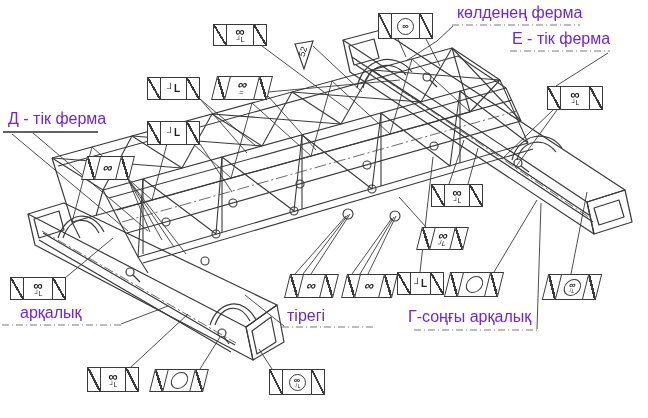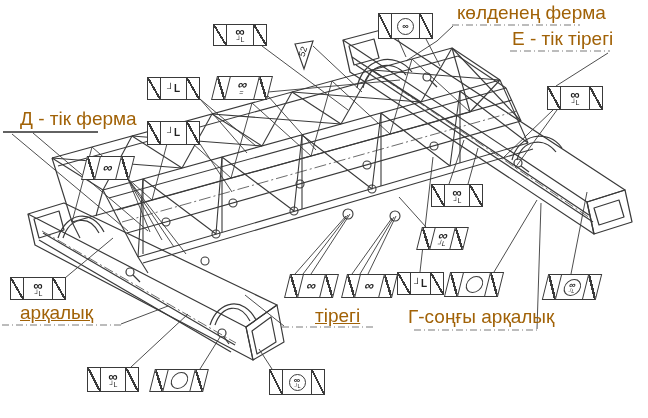--- a/index.html
+++ b/index.html
@@ -2,24 +2,24 @@
 <html><head>
 <meta charset="utf-8">
 <style>
   html,body{margin:0;padding:0;background:#e8e8e8;}
   #canvas{
     position:relative;width:648px;height:418px;background:#ffffff;
     font-family:"Liberation Sans",sans-serif;overflow:hidden;
   }
   #drawing{position:absolute;left:0;top:0;}
   .lbl{
-    position:absolute;color:#a16207;font-size:19px;line-height:20px;
+    position:absolute;color:#6d28d9;font-size:16px;line-height:20px;
     white-space:nowrap;
   }
-  .lbl .l2{display:block;text-decoration:underline;}
+  .lbl .l2{display:block;}
   
   .callout{
     position:absolute;display:flex;align-items:stretch;
     border:1.5px solid #3a3a3a;background:#fff;box-sizing:border-box;
   }
   .callout.skew{transform:skewX(-14deg);}
   .cell{display:flex;align-items:center;justify-content:center;box-sizing:border-box;}
   .slash{
     width:13px;flex:0 0 13px;
     background-image:linear-gradient(to top right,transparent 45%,#3a3a3a 45%,#3a3a3a 55%,transparent 55%);
@@ -198,27 +198,27 @@
       <path d="M414,330 L537,330" stroke-dasharray="7 3 1 3"></path>
     </g>
 
     <g>
       <polygon points="295,44 313,41 304,69" fill="#ffffff" stroke="#3a3a3a" stroke-width="1.2"></polygon>
       <text x="299" y="58" font-size="9" fill="#222" transform="rotate(-72 301 54)">52</text>
     </g>
   </svg>
 
   <div class="lbl" style="left:457px;top:3px">көлденең ферма</div>
-  <div class="lbl" style="left:512px;top:29px">Е  - тік тірегі</div>
-  <div class="lbl" style="left:20px;top:109px">Д - тік ферма</div>
+  <div class="lbl" style="left:512px;top:29px">Е  - тік ферма</div>
+  <div class="lbl" style="left:8px;top:109px">Д - тік ферма</div>
   <div class="lbl" style="left:20px;top:303px">
     <span class="l2">арқалық</span>
   </div>
   <div class="lbl" style="left:283px;top:306px">
-    <span class="l2" style="margin-left:32px">тірегі</span>
+    <span class="l2" style="margin-left:4px">тірегі</span>
   </div>
   <div class="lbl" style="left:408px;top:307px">Г-соңғы арқалық</div>
 
   <div class="callout" style="left:213px;top:24px;width:54px;height:22px">
     <span class="cell slash first"></span>
     <span class="cell sym">
         <span class="main">∞</span>
         <span class="sub">┘L</span>
       </span>
     <span class="cell slash last"></span>

